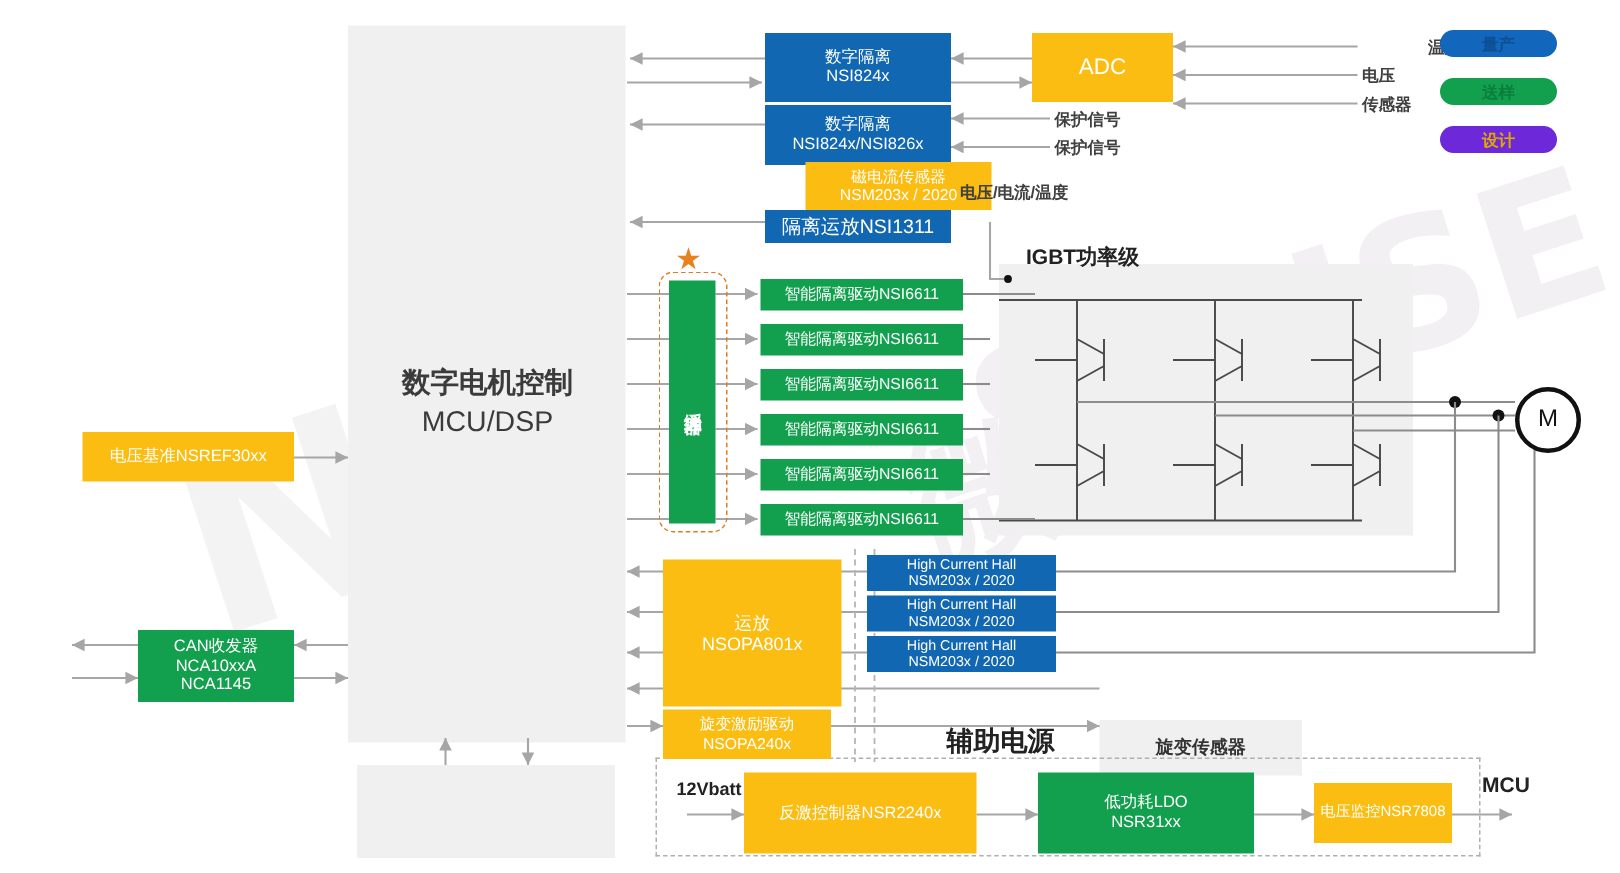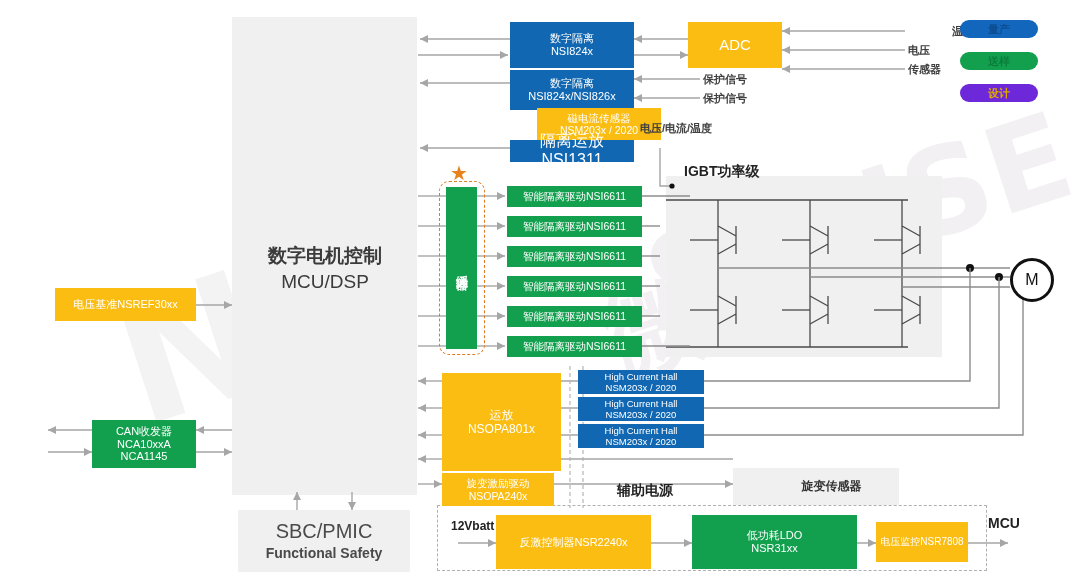--- a/index.html
+++ b/index.html
@@ -60,21 +60,21 @@
 
 <div id="stage">
 
   <div class="wm" style="left:640px;top:150px;font-size:120px;transform:rotate(-18deg);">SENSE</div>
   <div class="wm" style="left:600px;top:235px;font-size:96px;transform:rotate(-18deg);">微电子</div>
   <div class="wm" style="left:120px;top:250px;font-size:170px;transform:rotate(-18deg);color:#f3f2f3;">N</div>
 
   <div class="panel" style="left:232px;top:17px;width:185px;height:478px;"></div>
   <div class="panel" style="left:238px;top:510px;width:172px;height:62px;"></div>
   <div class="panel" style="left:666px;top:176px;width:276px;height:181px;"></div>
-  <div class="plain" style="left:733px;top:468px;width:135px;height:37px;font-size:12px;padding-left:31px;">旋变传感器</div>
+  <div class="plain" style="left:733px;top:480px;width:135px;height:37px;font-size:12px;">旋变传感器</div>
 
   <svg class="wires">
     <defs>
       <marker id="ar" markerWidth="7" markerHeight="7" refX="6" refY="3" orient="auto">
         <path d="M0,0 L6,3 L0,6 z" fill="#a6a6a6"></path>
       </marker>
       <marker id="arL" markerWidth="7" markerHeight="7" refX="1" refY="3" orient="auto">
         <path d="M7,0 L1,3 L7,6 z" fill="#a6a6a6"></path>
       </marker>
       <marker id="ar2" markerWidth="8" markerHeight="8" refX="7" refY="3.5" orient="auto">
@@ -190,38 +190,34 @@
     <line class="ln" x1="832" y1="543" x2="876" y2="543" marker-end="url(#ar)"></line>
     <line class="ln" x1="968" y1="543" x2="1008" y2="543" marker-end="url(#ar)"></line>
   </svg>
 
   <div class="dashbox2" style="left:437px;top:505px;width:550px;height:66px;"></div>
 
   <div class="mcu-label" style="left:230px;top:243px;">
     <div>数字电机控制</div>
     <div class="sub">MCU/DSP</div>
   </div>
-  <div class="sbc-label" style="left:224px;top:518px;">
-    <div class="t1">SBC/PMIC</div>
-    <div class="t2">Functional Safety</div>
-  </div>
 
   <div class="blk blue" style="left:510px;top:22px;width:124px;height:46px;font-size:11px;">
     <span>数字隔离</span>
     <span class="l2">NSI824x</span>
   </div>
   <div class="blk blue" style="left:510px;top:70px;width:124px;height:40px;font-size:11px;">
     <span>数字隔离</span>
     <span class="l2">NSI824x/NSI826x</span>
   </div>
   <div class="blk yellow" style="left:510px;top:108px;width:124px;height:32px;font-size:10.5px;margin-left:27px;">
     <span>磁电流传感器</span>
     <span class="l2">NSM203x / 2020</span>
   </div>
-  <div class="blk blue" style="left:510px;top:140px;width:124px;height:22px;font-size:16px;">
+  <div class="blk blue" style="left:510px;top:140px;width:124px;height:22px;font-size:13px;">
     <span>隔离运放NSI1311</span>
   </div>
 
   <div class="blk yellow" style="left:688px;top:22px;width:94px;height:46px;font-size:15px;">
     <span>ADC</span>
   </div>
 
   <div class="txt" style="left:908px;top:24px;font-size:11px;margin-left:44px;">温度</div>
   <div class="txt" style="left:908px;top:43px;font-size:11px;">电压</div>
   <div class="txt" style="left:908px;top:62px;font-size:11px;">传感器</div>
@@ -289,28 +285,28 @@
   <div class="blk blue" style="left:578px;top:424px;width:126px;height:24px;font-size:9.5px;">
     <span>High Current Hall</span>
     <span class="l2">NSM203x / 2020</span>
   </div>
 
   <div class="blk yellow" style="left:442px;top:473px;width:112px;height:33px;font-size:10.5px;">
     <span>旋变激励驱动</span>
     <span class="l2">NSOPA240x</span>
   </div>
 
-  <div class="txt dark" style="left:617px;top:482px;font-size:14px;">辅助电源</div>
+  <div class="txt dark" style="left:631px;top:482px;font-size:18px;">辅助电源</div>
 
   <div class="txt dark" style="left:451px;top:519px;font-size:12px;">12Vbatt</div>
 
   <div class="blk yellow" style="left:496px;top:515px;width:155px;height:54px;font-size:11px;">
     <span>反激控制器NSR2240x</span>
   </div>
-  <div class="blk green" style="left:692px;top:515px;width:165px;height:54px;font-size:11px;">
+  <div class="blk green" style="left:692px;top:515px;width:144px;height:54px;font-size:11px;">
     <span>低功耗LDO</span>
     <span class="l2">NSR31xx</span>
   </div>
   <div class="blk yellow" style="left:876px;top:522px;width:92px;height:40px;font-size:10px;">
     <span>电压监控NSR7808</span>
   </div>
   <div class="txt dark" style="left:988px;top:515px;font-size:14px;">MCU</div>
 
   <div class="pill p-blue" style="left:960px;top:20px;">
     <span>量产</span>

